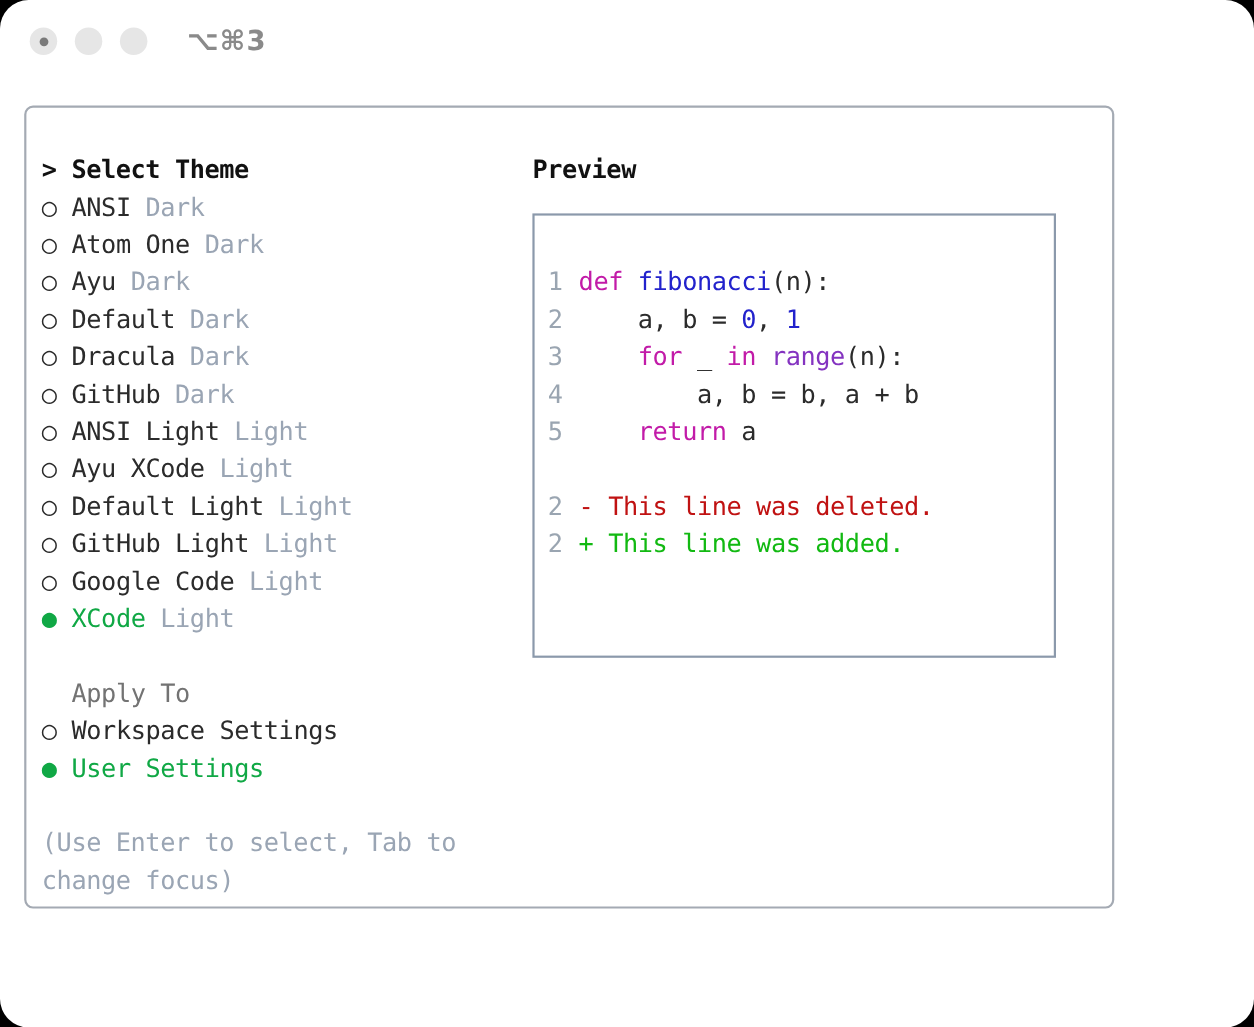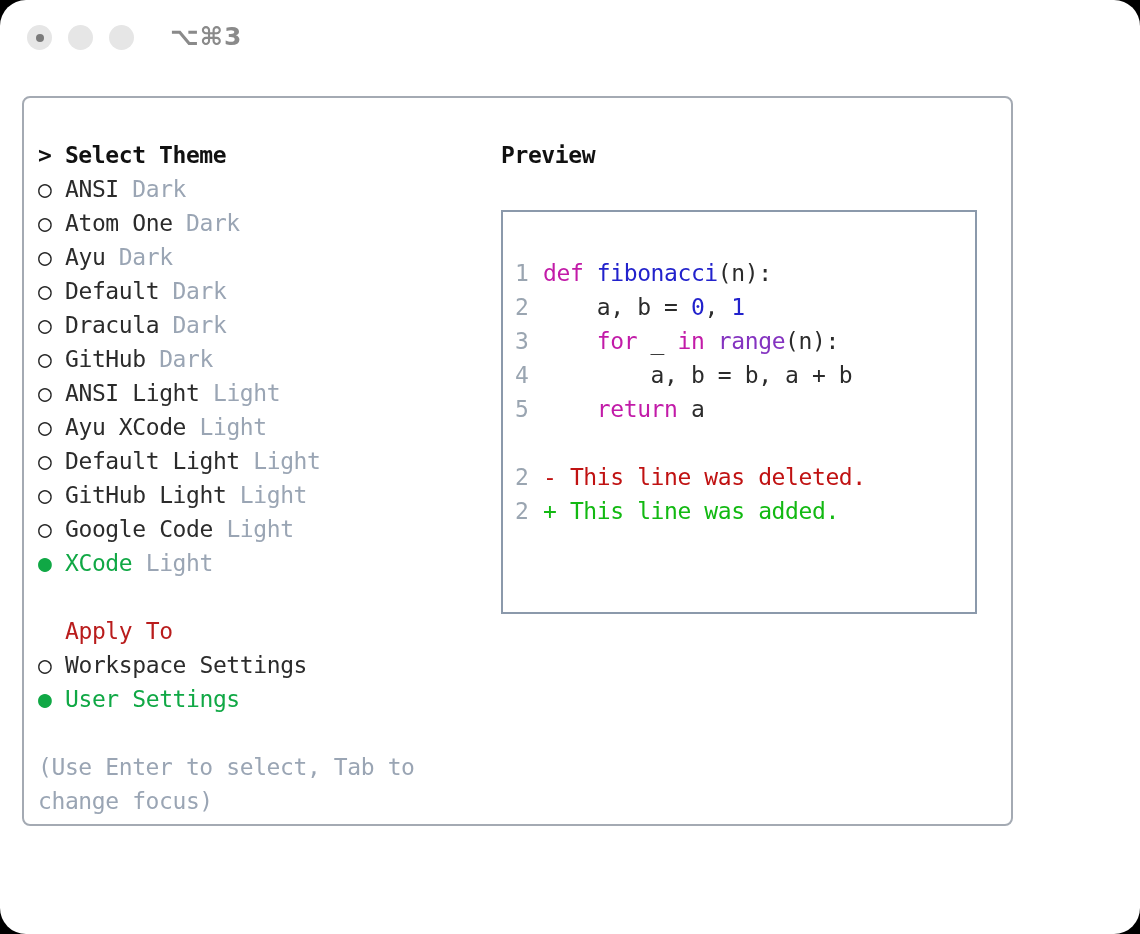--- a/index.html
+++ b/index.html
@@ -74,21 +74,21 @@
     background: #ffffff;
   }
   .left-col {
     position: absolute;
     left: 14px;
     top: 40px;
     width: 450px;
   }
   .right-col {
     position: absolute;
-    left: 477px;
+    left: 460px;
     top: 40px;
     width: 500px;
   }
   .section-header {
     font-size: 23px;
     font-weight: 700;
     color: #111111;
     line-height: 34px;
     white-space: pre;
     letter-spacing: -0.4px;
@@ -111,41 +111,41 @@
   }
   .opt-label.sel {
     color: #10a845;
   }
   .tag {
     color: #9aa5b4;
   }
   .group-label {
     font-size: 23px;
     line-height: 34px;
-    color: #b91c1c;
+    color: #737373;
     white-space: pre;
     letter-spacing: -0.4px;
   }
   .hint {
     font-size: 23px;
     line-height: 34px;
     color: #9aa5b4;
     letter-spacing: -0.4px;
     width: 410px;
   }
   .spacer-lg { height: 34px; }
   .preview-title {
     font-size: 23px;
     font-weight: 700;
     color: #111111;
     line-height: 34px;
     letter-spacing: -0.4px;
   }
   .codebox {
-    margin-top: 38px;
+    margin-top: 22px;
     width: 476px;
     height: 404px;
     border: 2px solid #8b99ab;
     box-sizing: border-box;
     background: #ffffff;
     padding: 44px 0 0 12px;
   }
   .code-line {
     font-size: 23px;
     line-height: 34px;

